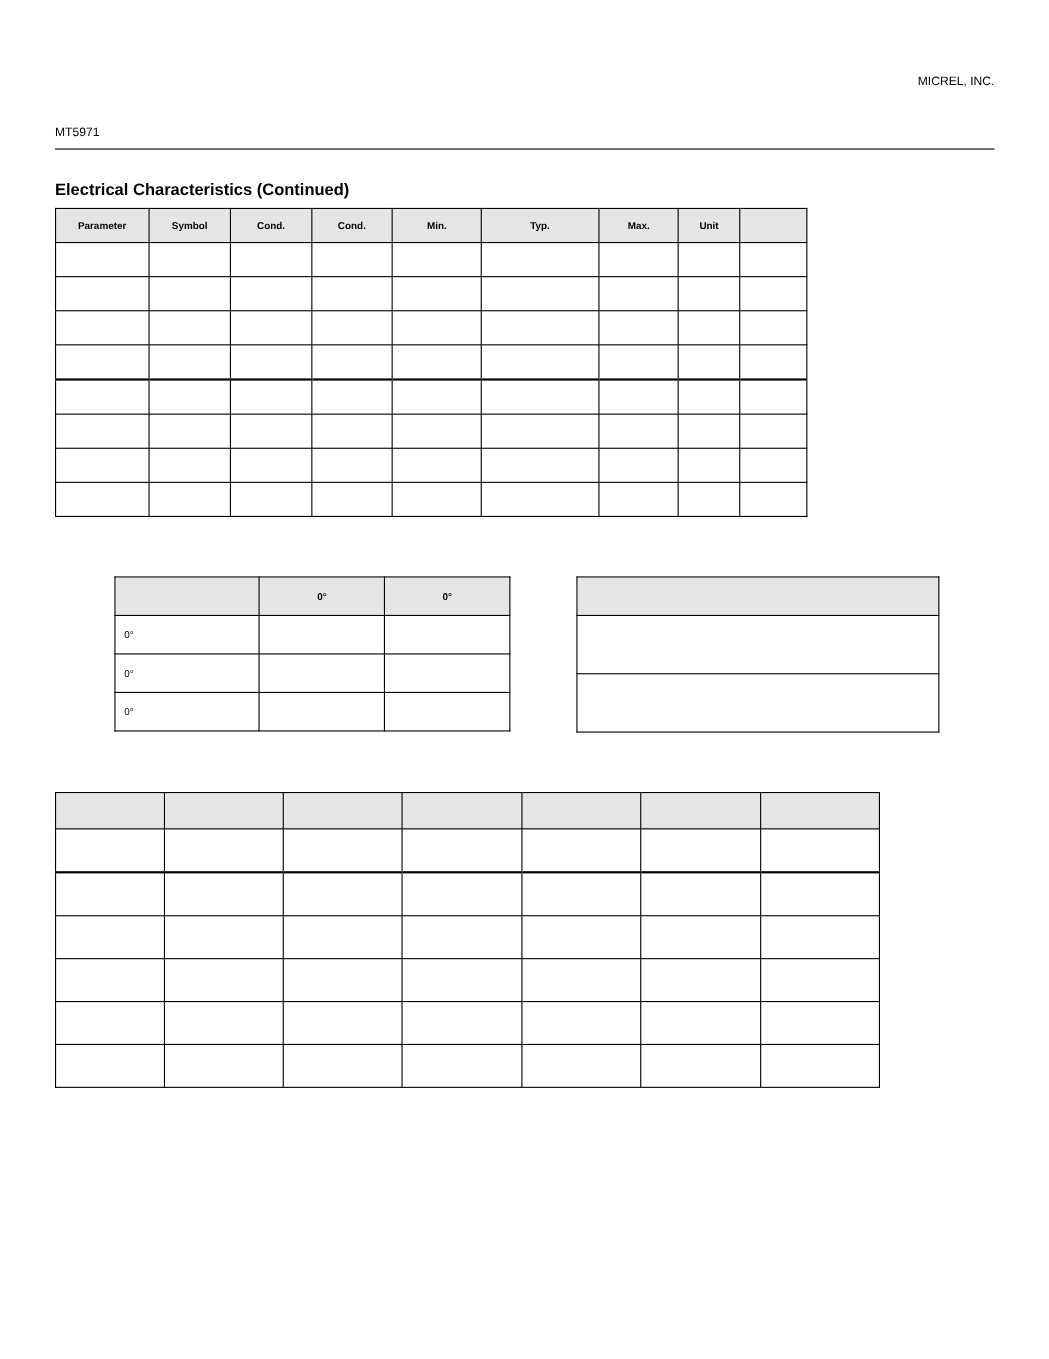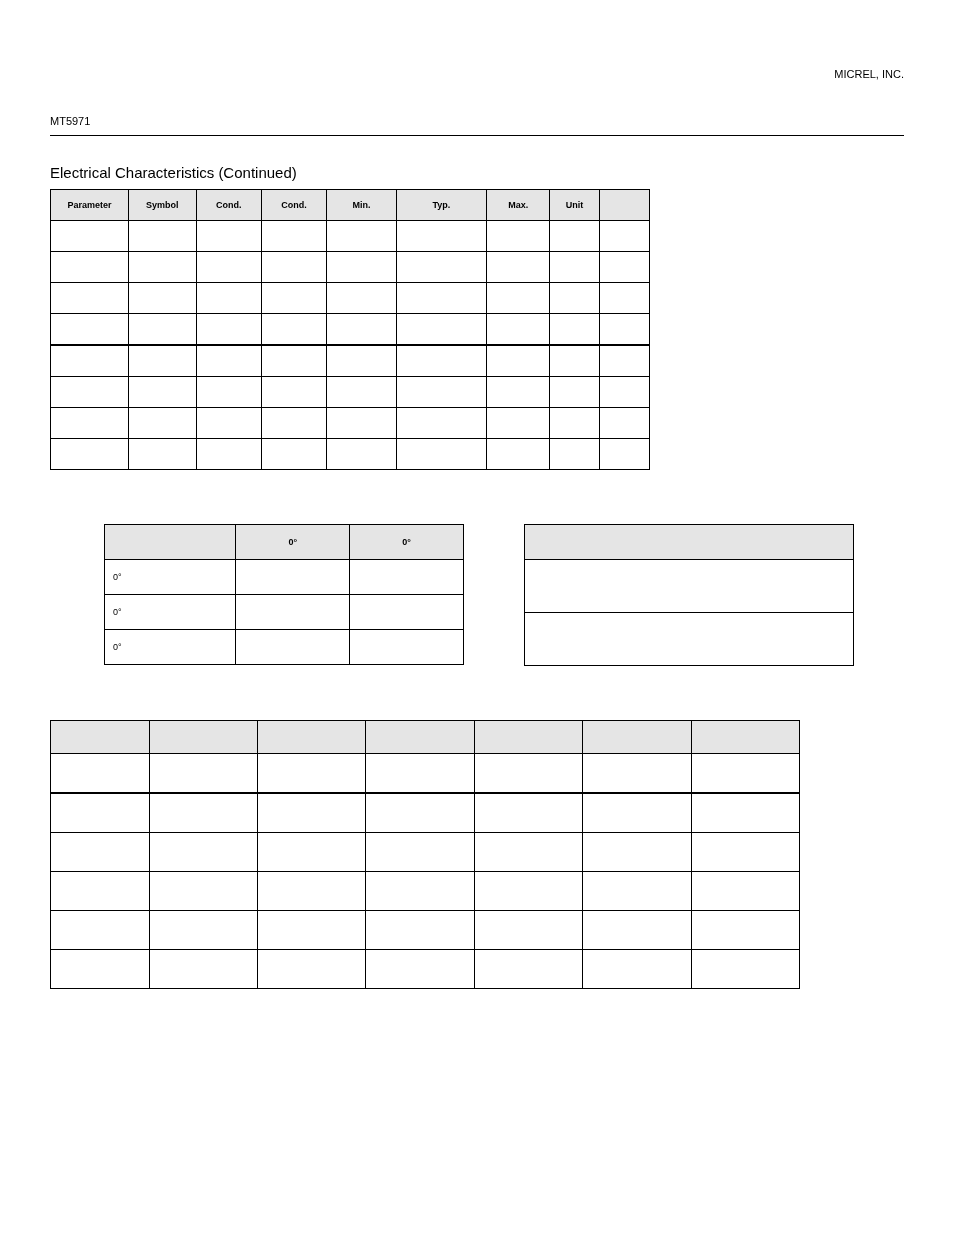--- a/index.html
+++ b/index.html
@@ -2,27 +2,27 @@
 <html><head>
 <meta charset="utf-8">
 <style>
   html,body{margin:0;padding:0;background:#fff;color:#000;}
   body{font-family:Arial,Helvetica,sans-serif;width:954px;min-height:1235px;position:relative;box-sizing:border-box;padding:0 50px;}
   .page-header{font-size:11px;margin-top:68px;}
   .hr{border:none;border-top:1px solid #000;margin:8px 0 0 0;}
   .header-left{float:left;margin-top:47px;}
   .header-right{float:right;}
   .clear{clear:both;}
-  h1.page-title{font-size:15px;font-weight:normal;margin:28px 0 8px 0;font-family:Arial,Helvetica,sans-serif;}
+  h1.page-title{font-size:15px;font-weight:bold;margin:28px 0 8px 0;font-family:Arial,Helvetica,sans-serif;}
   table{border-collapse:collapse;}
   th,td{border:1px solid #000;padding:3px 4px;font-size:9px;text-align:center;vertical-align:middle;line-height:1.15;}
   th{background:#e5e5e5;font-weight:bold;}
   .tbl1 th,.tbl1 td{height:24px;}
   .tbl1 .top-sep td{border-top:2px solid #000;}
-  .tbl1{width:600px;margin-top:6px;margin-left:0;}
+  .tbl1{width:684px;margin-top:6px;margin-left:0;}
   .tbl1 .c0{width:90px;}
   .tbl1 .c1{width:80px;}
   .tbl1 .c2{width:80px;}
   .tbl1 .c3{width:80px;}
   .tbl1 .c4{width:90px;}
   .tbl1 .c5{width:120px;}
   .tbl1 .c6{width:80px;}
   .tbl1 .c7{width:60px;}
   .tbl1 .c8{width:70px;}
   .tbl-row{display:flex;gap:60px;margin-top:54px;margin-left:54px;align-items:flex-start;}

